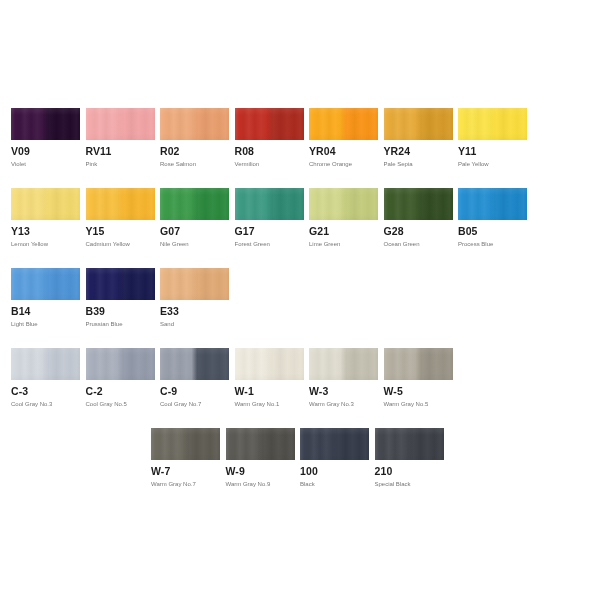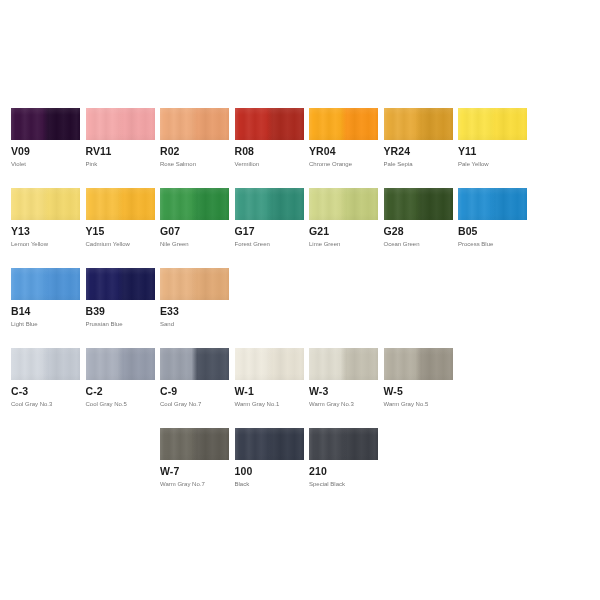--- a/index.html
+++ b/index.html
@@ -238,20 +238,25 @@
       </div>
       <div class="swatch-row">
         <div class="swatch-cell is-empty"></div>
         <div class="swatch-cell is-empty"></div>
         <div class="swatch-cell">
           <div class="swatch-chip" style="background: linear-gradient(to right, rgb(109, 106, 96) 0%, rgb(109, 106, 96) 46%, rgb(94, 91, 83) 54%, rgb(94, 91, 83) 100%);"></div>
           <div class="swatch-code">W-7</div>
           <div class="swatch-desc">Warm Gray No.7</div>
         </div>
         <div class="swatch-cell">
+          <div class="swatch-chip" style="background: linear-gradient(to right, rgb(93, 91, 85) 0%, rgb(93, 91, 85) 46%, rgb(80, 78, 73) 54%, rgb(80, 78, 73) 100%);"></div>
+          <div class="swatch-code">W-9</div>
+          <div class="swatch-desc">Warm Gray No.9</div>
+        </div>
+        <div class="swatch-cell">
           <div class="swatch-chip" style="background: linear-gradient(to right, rgb(59, 65, 80) 0%, rgb(59, 65, 80) 46%, rgb(52, 58, 72) 54%, rgb(52, 58, 72) 100%);"></div>
           <div class="swatch-code">100</div>
           <div class="swatch-desc">Black</div>
         </div>
         <div class="swatch-cell">
           <div class="swatch-chip" style="background: linear-gradient(to right, rgb(69, 72, 79) 0%, rgb(69, 72, 79) 46%, rgb(60, 63, 70) 54%, rgb(60, 63, 70) 100%);"></div>
           <div class="swatch-code">210</div>
           <div class="swatch-desc">Special Black</div>
         </div>
         <div class="swatch-cell is-empty"></div>

